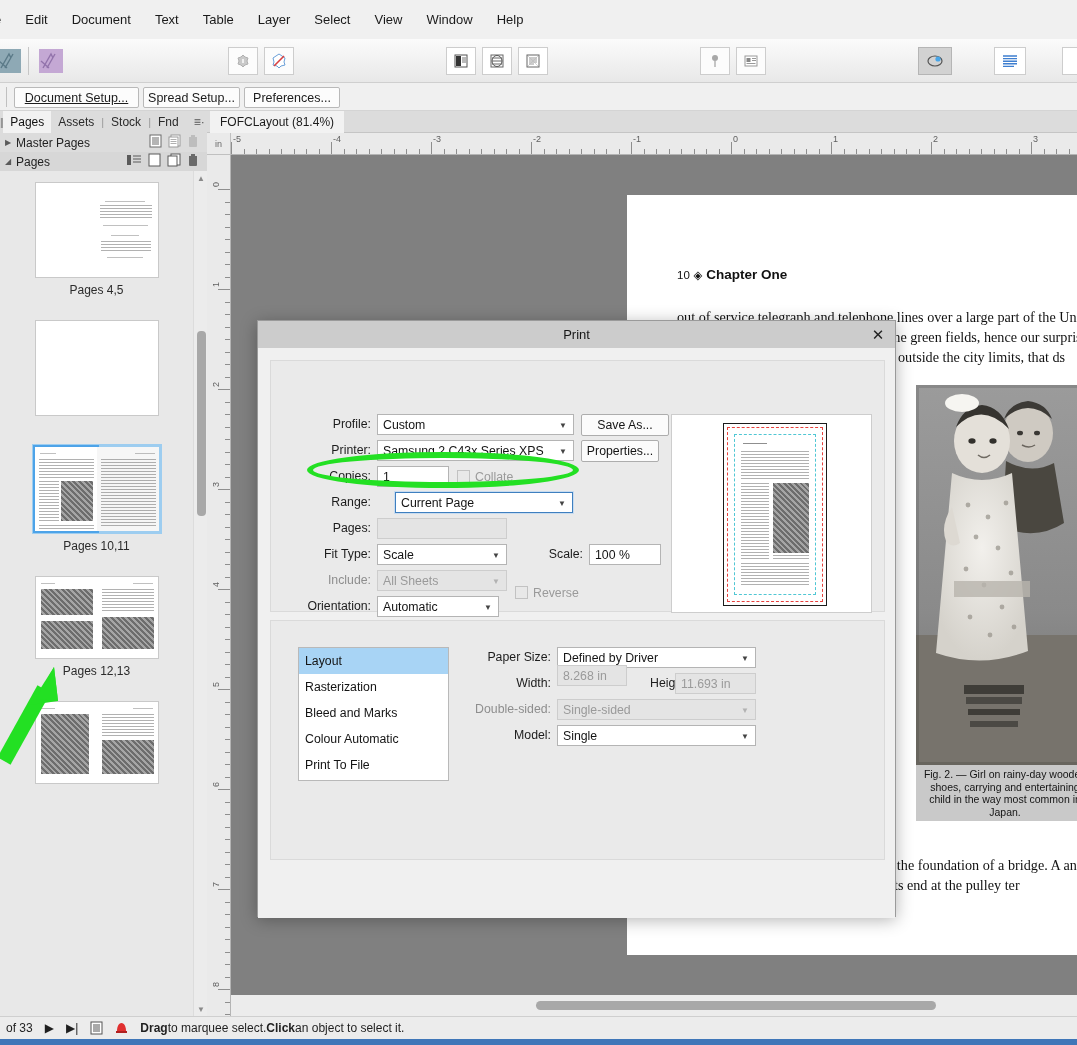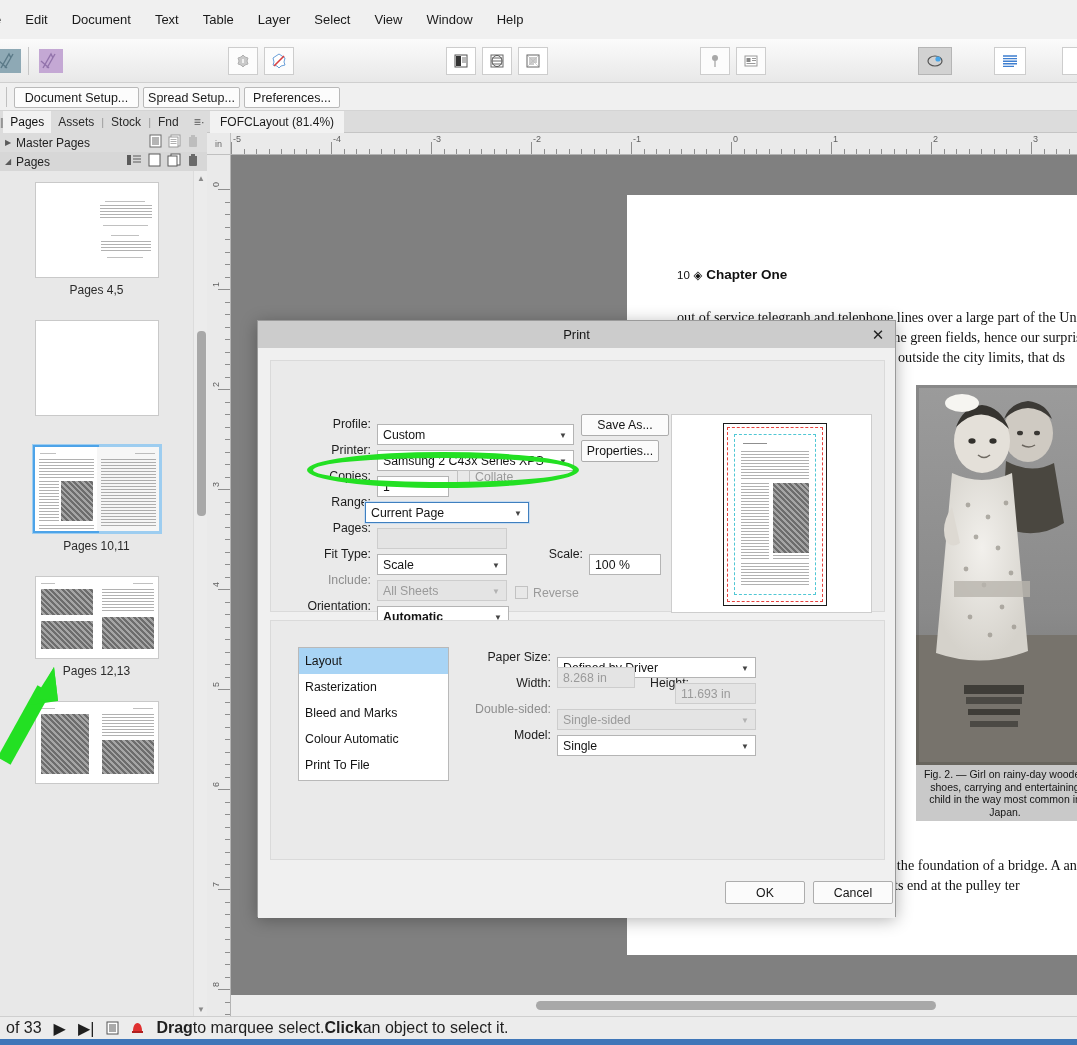--- a/index.html
+++ b/index.html
@@ -187,21 +187,21 @@
   .chs-thumb { position: absolute; left: 305px; top: 6px; width: 400px; height: 9px;
     background: #a8a8a8; border-radius: 5px; }
 
   
   .photo-svg { display: block; width: 100%; height: 100%; }
 
   
   .statusbar {
     position: absolute; left: 0; top: 1016px; width: 1077px; height: 23px;
     background: #ececec; border-top: 1px solid #cfcfcf;
-    display: flex; align-items: center; font-size: 16px; color: #1f1f1f;
+    display: flex; align-items: center; font-size: 12px; color: #1f1f1f;
   }
   .sb-item { display: flex; align-items: center; padding: 0 6px; white-space: nowrap; }
   .sb-hint b { font-weight: bold; }
   .taskbar { position: absolute; left: 0; top: 1039px; width: 1077px; height: 6px; background: #3f76b8; }
 
   
   .dlg {
     position: absolute; left: 257px; top: 320px; width: 639px; height: 597px;
     background: #f0f0f0; border: 1px solid #9a9a9a;
     box-shadow: 0 3px 16px rgba(0,0,0,.30);
@@ -225,21 +225,21 @@
   .sec.bot { left: 12px; top: 272px; width: 615px; height: 240px; }
 
   .frm-lab {
     position: absolute; font-size: 12.3px; color: #1c1c1c; text-align: right;
     height: 21px; line-height: 21px;
   }
   .frm-lab.dim { color: #8e8e8e; }
   .ctl {
     position: absolute; height: 21px; background: #fff;
     border: 1px solid #b4b4b4; font-size: 12.3px; color: #141414;
-    display: flex; align-items: center; padding-left: 5px; margin-top: 10px;
+    display: flex; align-items: center; padding-left: 5px;
   }
   .ctl.disabled { background: #e4e4e4; border-color: #cdcdcd; color: #9a9a9a; }
   .ctl.focused { border: 1px solid #3f7fbf; outline: 1px solid #c8dcf0; }
   .ctl .caret {
     position: absolute; right: 6px; top: 0; height: 21px;
     display: flex; align-items: center; font-size: 8px; color: #444;
   }
   .ctl.disabled .caret { color: #b2b2b2; }
   .btn {
     position: absolute; height: 22px; background: #fbfbfb;
@@ -390,21 +390,21 @@
           <g stroke="#3f7fd0" stroke-width="1.4">
             <path d="M2 2 h14 M2 4.6 h14 M2 7.2 h14 M2 9.8 h14 M2 12.4 h11"></path>
           </g>
         </svg>
     </div>
     <div class="tb-btn" style="left:1062px; width:30px;"></div>
   </div>
 
   <div class="ctxbar">
     <div class="ctx-sep"></div>
-    <div class="ctxbtn" style="left:14px; width:125px;">Document Setup...</div>
+    <div class="ctxbtn" style="left:14px; width:125px;text-decoration:underline;">Document Setup...</div>
     <div class="ctxbtn" style="left:143px; width:97px;">Spread Setup...</div>
     <div class="ctxbtn" style="left:244px; width:96px;">Preferences...</div>
   </div>
 
   <div class="panel">
 
     <div class="panel-tabs">
       <div class="ptab-grip">||</div>
       <div class="ptab active">Pages</div>
       <div class="ptab">Assets</div>
@@ -842,21 +842,21 @@
         <div class="frm-lab" style="left:14px; top:105px; width:86px;">Copies:</div>
         <div class="ctl" style="left:106px; top:105px; width:72px;">
           <span>1</span>
         </div>
         <div class="chk" style="left:186px; top:105px;">
           <span class="box"></span>
           <span>Collate</span>
         </div>
 
         <div class="frm-lab" style="left:14px; top:131px; width:86px;">Range:</div>
-        <div class="ctl focused" style="left:94px; top:131px; width:164px;">
+        <div class="ctl focused" style="left:124px; top:131px; width:178px;">
           <span>Current Page</span>
           <span class="caret">▼</span>
         </div>
 
         <div class="frm-lab" style="left:14px; top:157px; width:86px;">Pages:</div>
         <div class="ctl disabled" style="left:106px; top:157px; width:130px;">
           <span></span>
         </div>
 
         <div class="frm-lab" style="left:14px; top:183px; width:86px;">Fit Type:</div>
@@ -873,21 +873,21 @@
         <div class="ctl disabled" style="left:106px; top:209px; width:130px;">
           <span>All Sheets</span>
           <span class="caret">▼</span>
         </div>
         <div class="chk" style="left:244px; top:209px;margin-top:12px;">
           <span class="box"></span>
           <span>Reverse</span>
         </div>
 
         <div class="frm-lab" style="left:4px; top:235px; width:96px;">Orientation:</div>
-        <div class="ctl" style="left:106px; top:235px; width:132px;font-weight:bold;">
+        <div class="ctl" style="left:106px; top:235px; width:122px;">
           <span>Automatic</span>
           <span class="caret">▼</span>
         </div>
 
         <div class="prev-frame">
           <div class="prev-page">
             <div class="bleed"></div>
             <div class="margin"></div>
             <div class="prevcontent">
               <div class="tline" style="left:2px; top:2px; width:24px; background:#333;"></div>
@@ -917,45 +917,41 @@
           <div class="seclist-item">Print To File</div>
         </div>
 
         <div class="frm-lab" style="left:194px; top:26px; width:86px;">Paper Size:</div>
         <div class="ctl" style="left:286px; top:26px; width:199px;">
           <span>Defined by Driver</span>
           <span class="caret">▼</span>
         </div>
 
         <div class="frm-lab" style="left:194px; top:52px; width:86px;">Width:</div>
-        <div class="ctl disabled" style="left:286px; top:36px; width:78px;">
+        <div class="ctl disabled" style="left:286px; top:44px; width:70px;">
           <span>8.268 in</span>
         </div>
         <div class="frm-lab" style="left:362px; top:52px; width:56px;">Height:</div>
         <div class="ctl disabled" style="left:404px; top:52px; width:81px;">
           <span>11.693 in</span>
         </div>
 
         <div class="frm-lab dim" style="left:172px; top:78px; width:108px;">Double-sided:</div>
         <div class="ctl disabled" style="left:286px; top:78px; width:199px;">
           <span>Single-sided</span>
           <span class="caret">▼</span>
         </div>
 
         <div class="frm-lab" style="left:194px; top:104px; width:86px;">Model:</div>
         <div class="ctl" style="left:286px; top:104px; width:199px;">
           <span>Single</span>
           <span class="caret">▼</span>
         </div>
       </div>
 
-      <div class="dlg-foot">
-        <div class="btn" style="left:467px; top:9px; width:80px; height:23px;">OK</div>
-        <div class="btn" style="left:555px; top:9px; width:80px; height:23px;">Cancel</div>
-      </div>
     </div>
   </div>
 
   <div class="annot-ellipse"></div>
   <svg class="annot-arrow" viewBox="0 0 66 110">
     <path d="M4 106 L44 34" stroke="#23e023" stroke-width="15" stroke-linecap="butt"></path>
     <path d="M54 12 L30 50 L58 46 Z" fill="#23e023"></path>
     <path d="M54 12 L36 44 L58 46 Z" fill="#23e023"></path>
   </svg>
 

